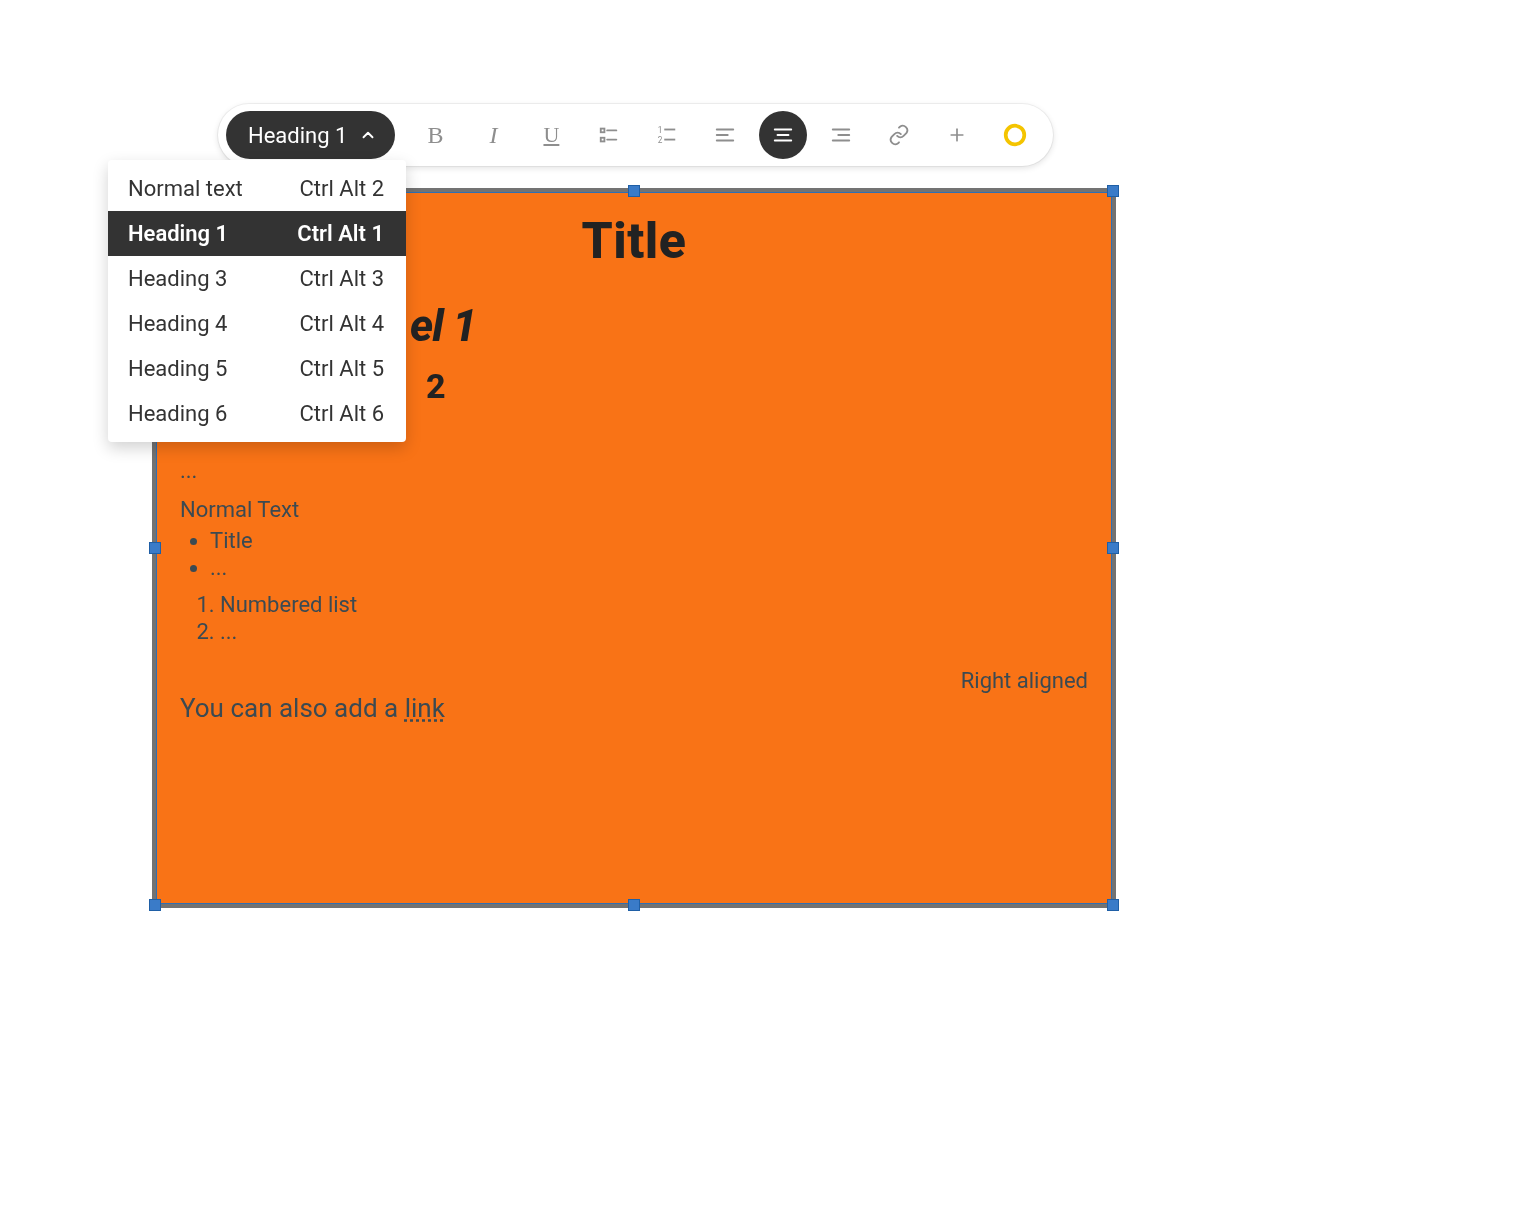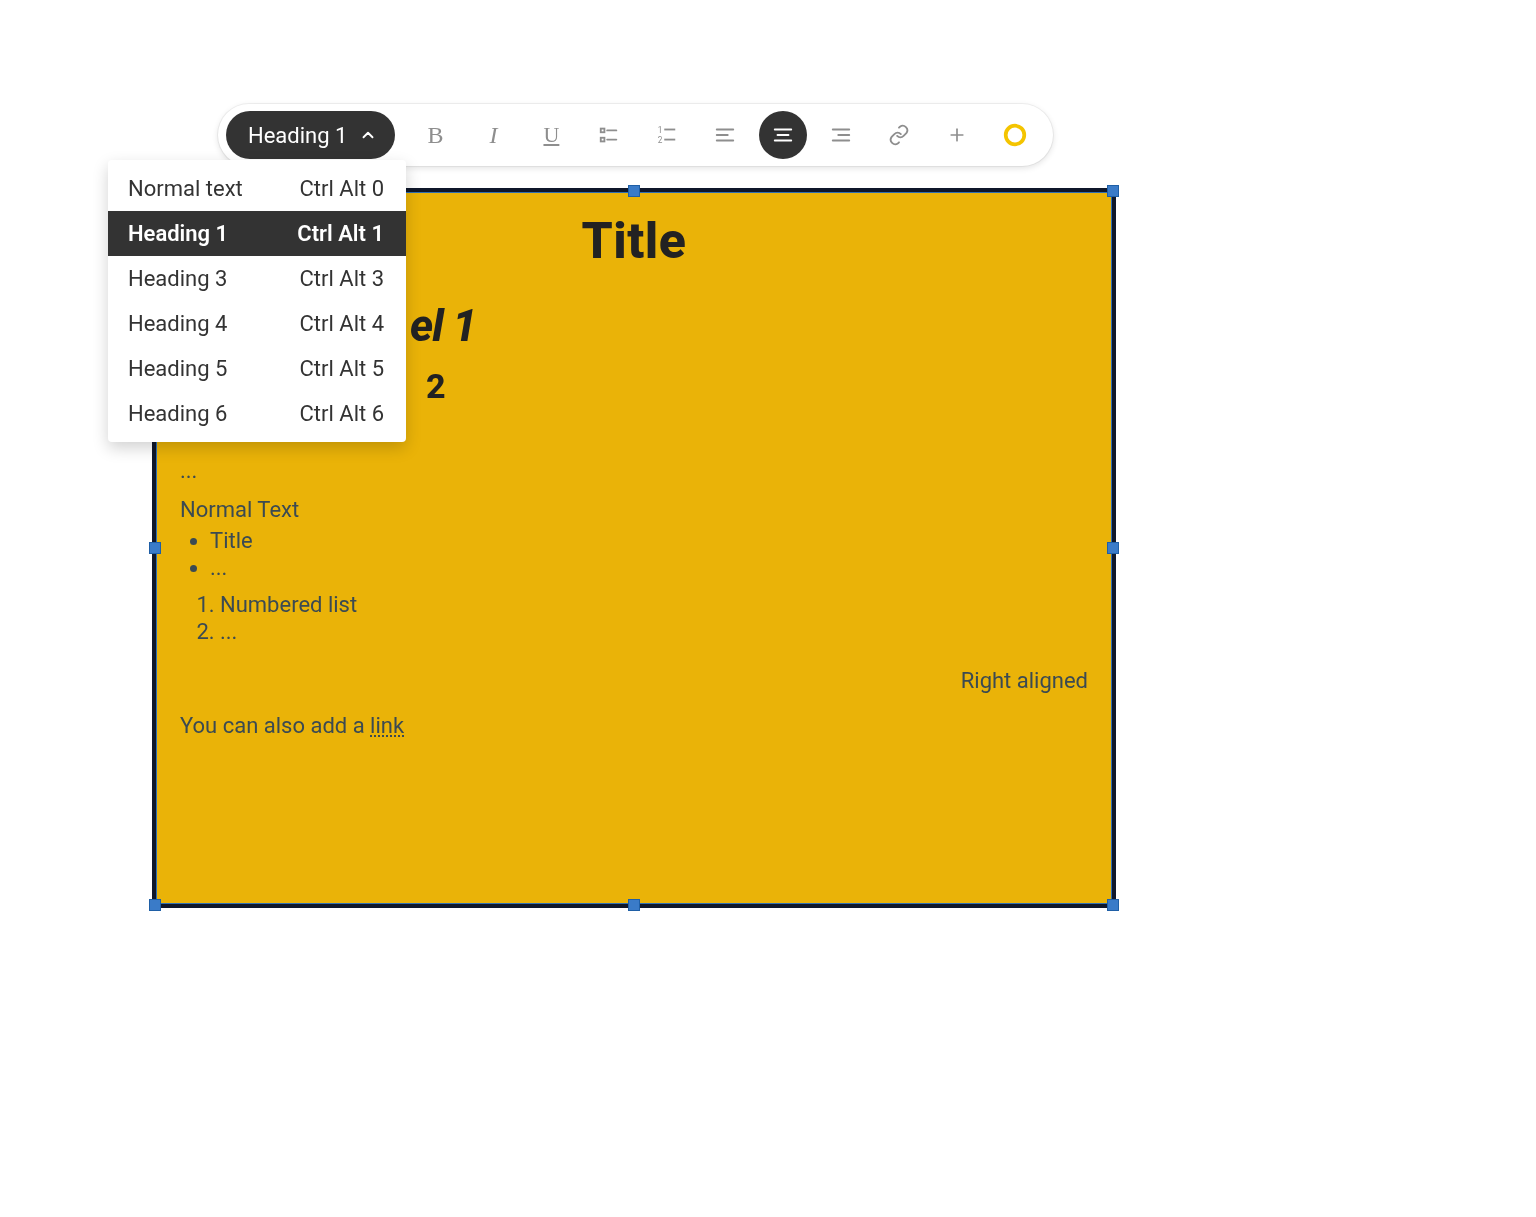--- a/index.html
+++ b/index.html
@@ -83,22 +83,22 @@
   }
   .dd-item.active { background: #333; color: #fff; font-weight: 600; }
 
   
   .canvas {
     position: absolute;
     left: 152px;
     top: 188px;
     width: 964px;
     height: 720px;
-    background: #eab308;
-    border: 4px solid #0f172a;
+    background: #f97316;
+    border: 4px solid #737373;
     box-shadow: inset 0 0 0 1px #2f6fb3;
   }
   .handle {
     position: absolute;
     width: 12px; height: 12px;
     background: #3a7bc8;
     border: 1px solid #1f5fa6;
   }
   .h-nw { left: -7px; top: -7px; }
   .h-ne { right:-7px; top: -7px; }
@@ -151,21 +151,21 @@
     line-height: 24px;
     display: flex;
     align-items: flex-end;
   }
   .doc .p { font-size: 22px; color:#3b4a52; margin:4px 0; }
   .bullets { margin: 6px 0 12px 30px; padding:0; }
   .bullets li { font-size: 22px; color:#3b4a52; margin:2px 0; }
   .ordered { margin: 0 0 0 40px; padding:0; }
   .ordered li { font-size: 22px; color:#3b4a52; margin:2px 0; }
   .right { text-align: right; font-size: 22px; color:#3b4a52; margin-top: 24px; }
-  .link-line { font-size: 22px; color:#3b4a52; margin-top: 20px; }
+  .link-line { font-size: 26px; color:#3b4a52; }
   .link-line a { color:#3b4a52; text-decoration: underline dotted; }
 </style>
 </head>
 <body>
 
 <div class="stage">
 
   <div class="toolbar">
 
     <div class="style-pill">
@@ -284,21 +284,21 @@
 
       <div class="link-line">
         <span>You can also add a </span><a href="#">link</a>
       </div>
     </div>
   </div>
 
   <div class="dropdown">
     <div class="dd-item">
       <span>Normal text</span>
-      <span>Ctrl Alt 0</span>
+      <span>Ctrl Alt 2</span>
     </div>
     <div class="dd-item active">
       <span>Heading 1</span>
       <span>Ctrl Alt 1</span>
     </div>
     <div class="dd-item">
       <span>Heading 3</span>
       <span>Ctrl Alt 3</span>
     </div>
     <div class="dd-item">

